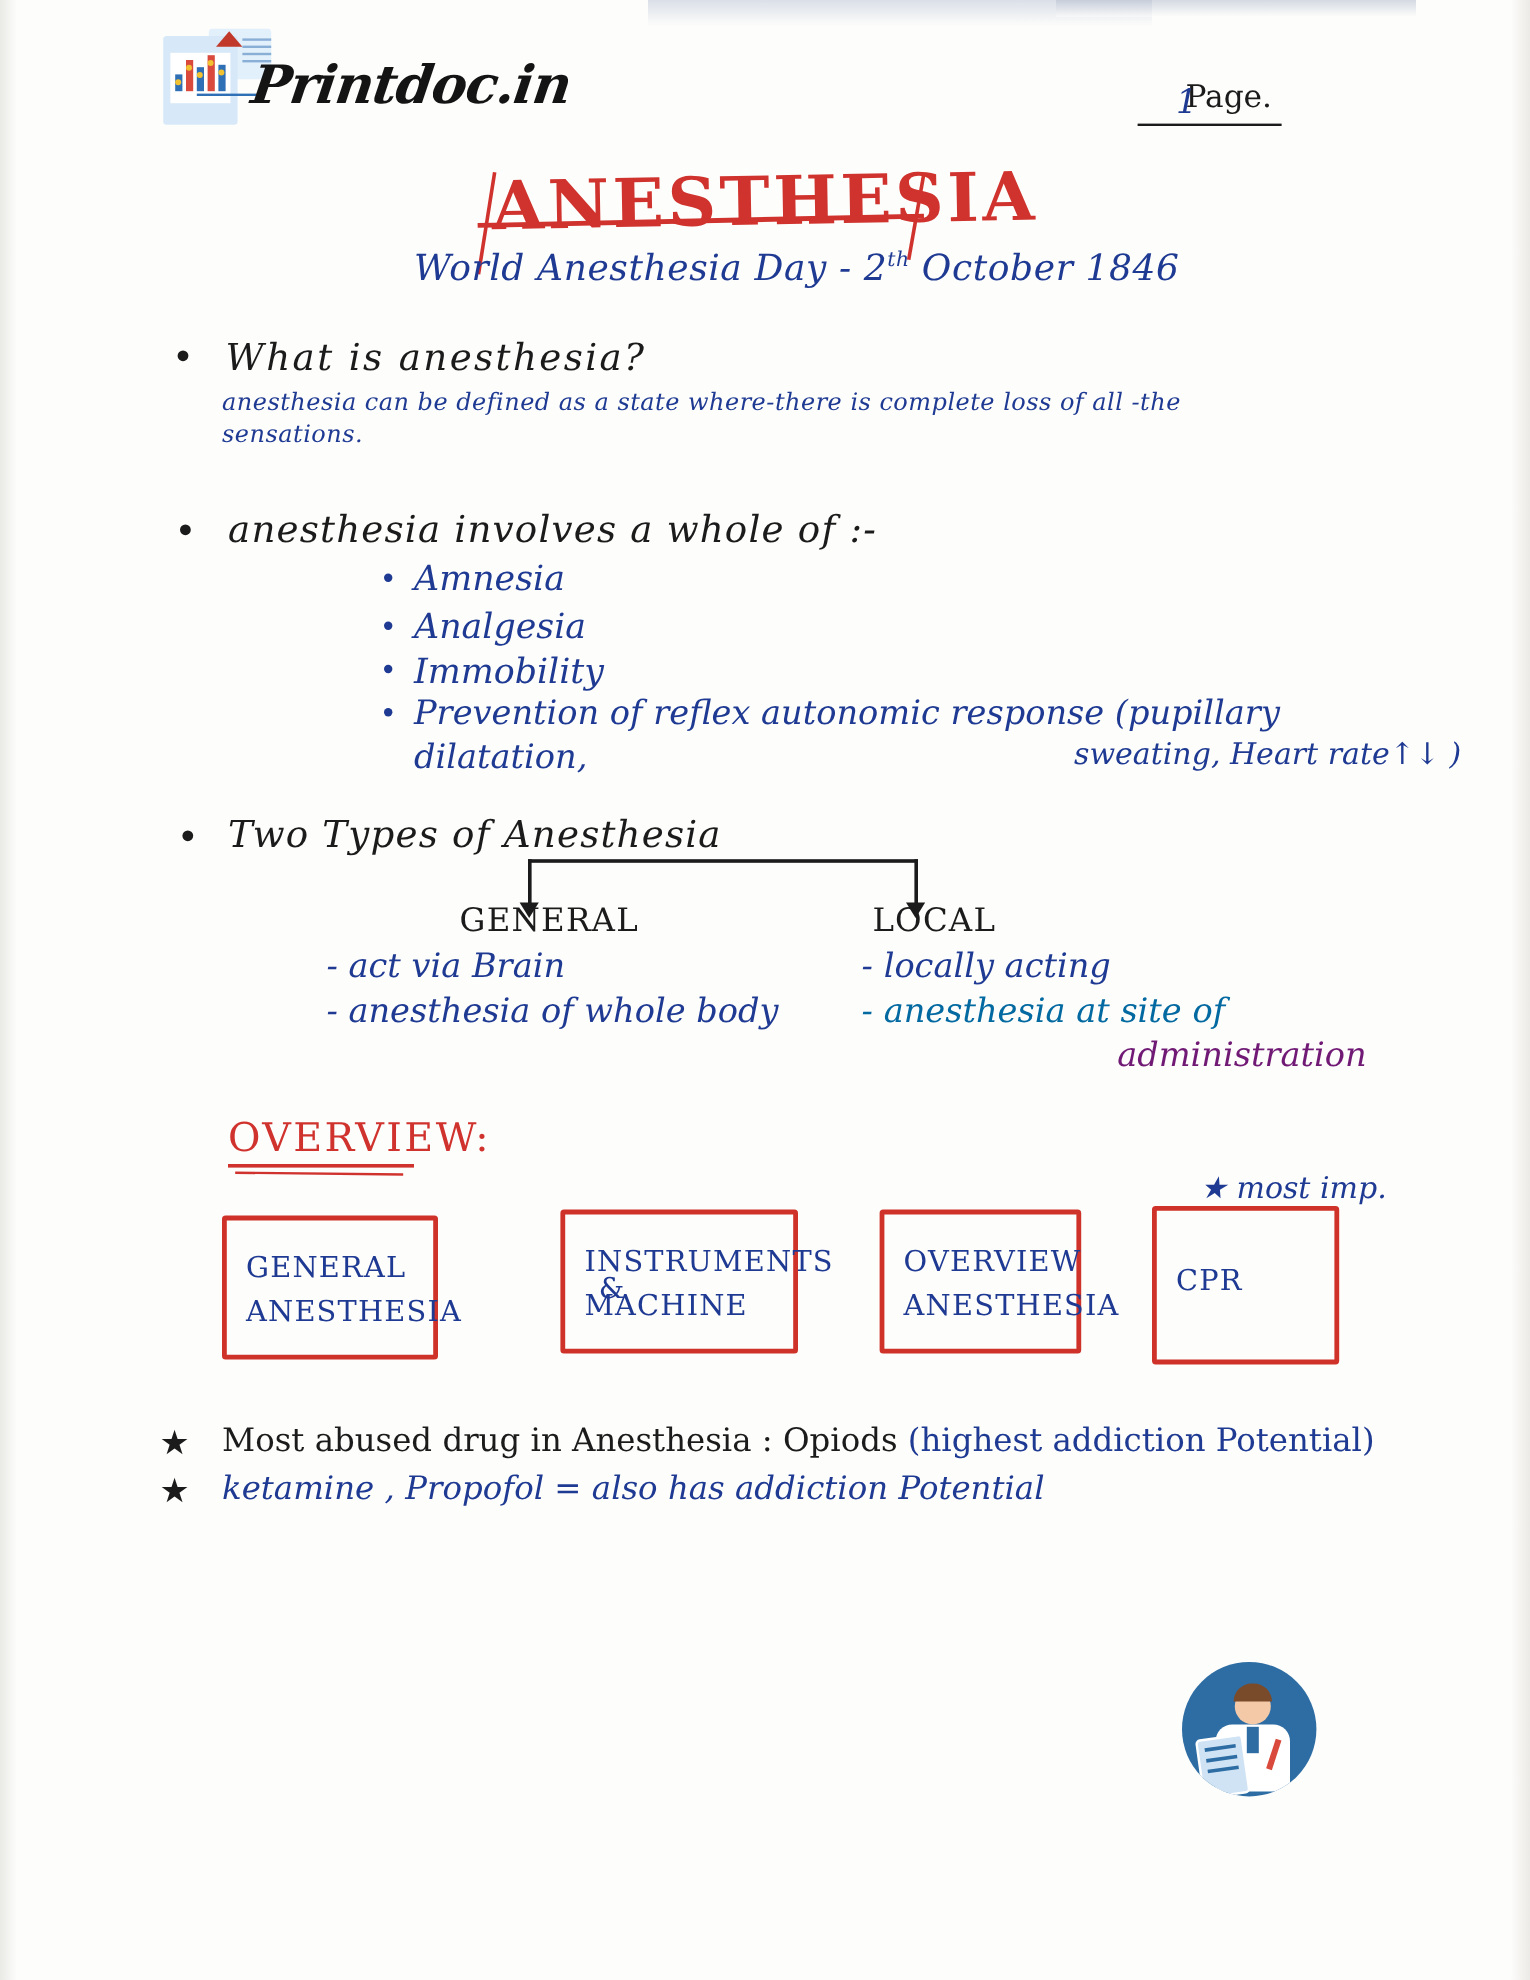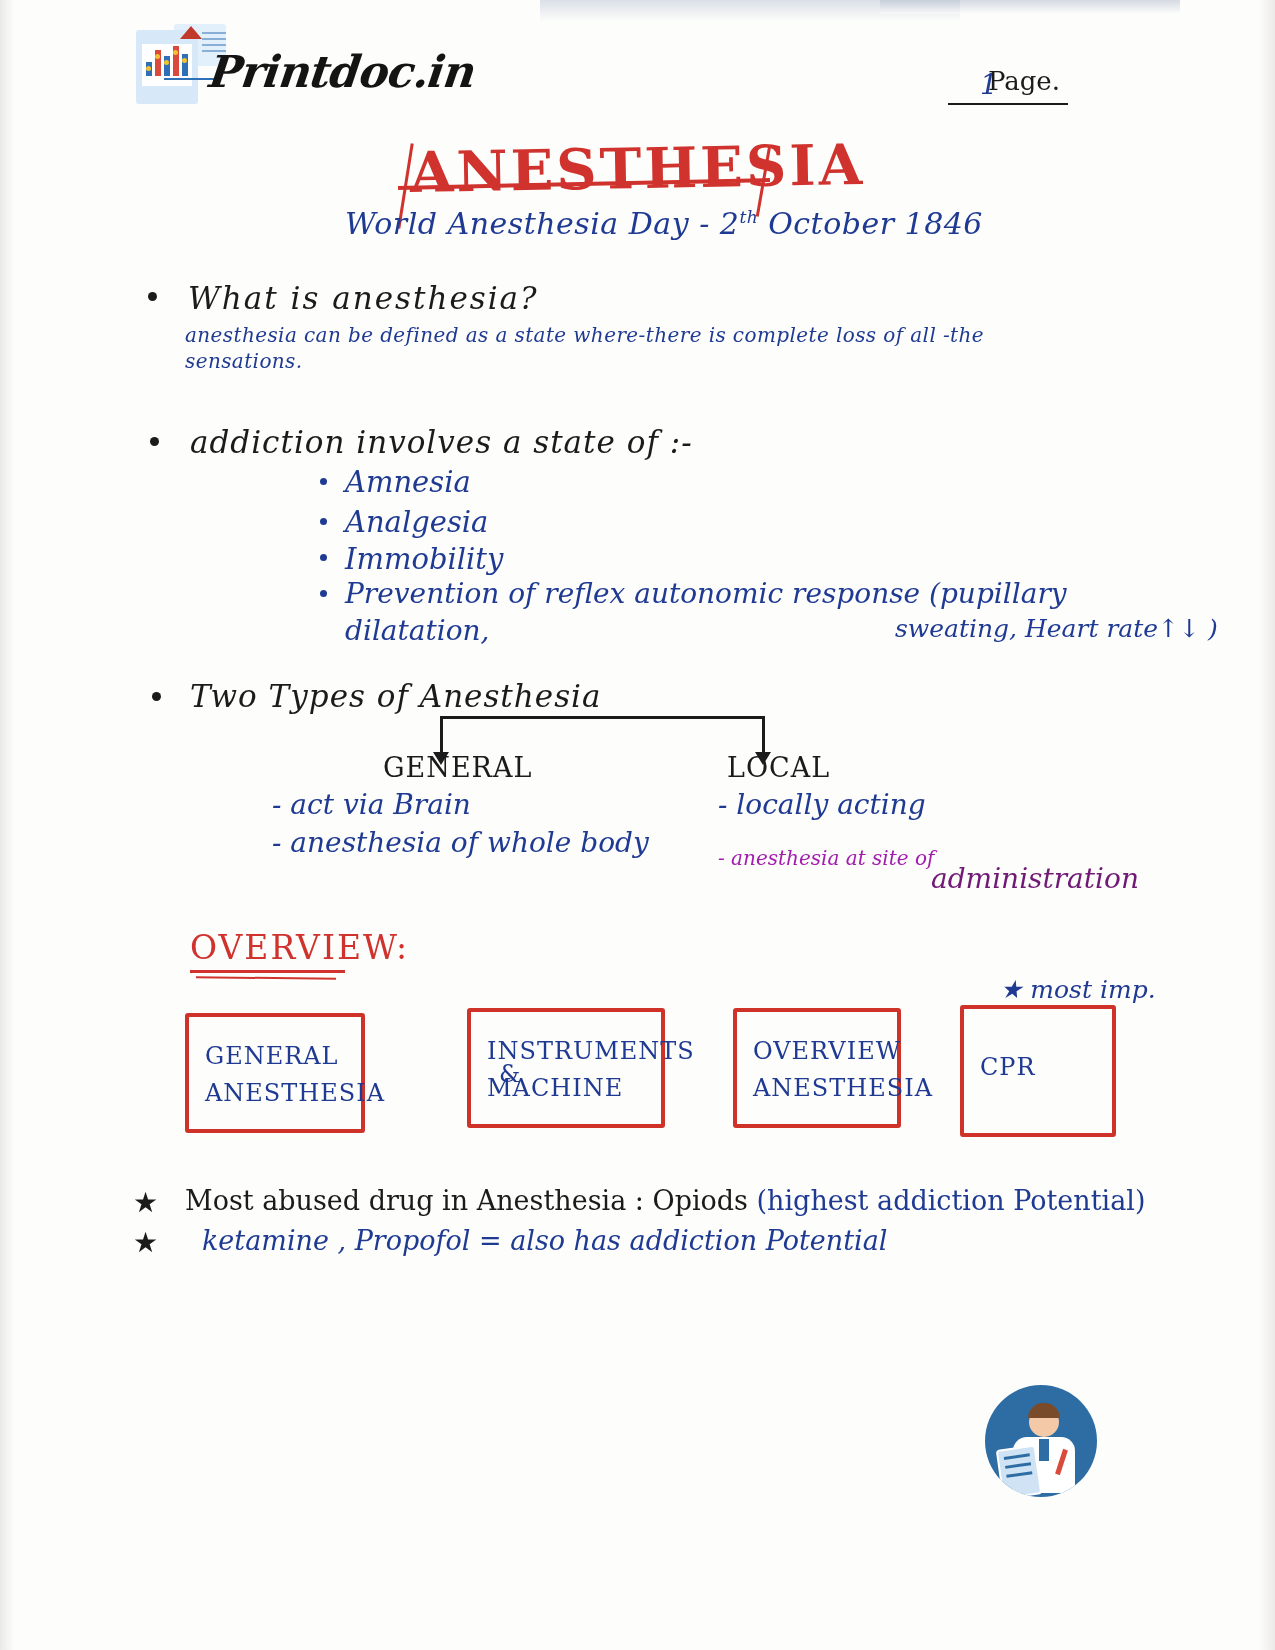--- a/index.html
+++ b/index.html
@@ -95,21 +95,21 @@
   .tree-l{position:absolute;left:440px;top:716px;width:3px;height:42px;background:#1b1b1b;}
   .tree-r{position:absolute;left:762px;top:716px;width:3px;height:42px;background:#1b1b1b;}
   .arrow-l{position:absolute;left:433px;top:752px;width:0;height:0;border-left:8px solid transparent;border-right:8px solid transparent;border-top:13px solid #1b1b1b;}
   .arrow-r{position:absolute;left:755px;top:752px;width:0;height:0;border-left:8px solid transparent;border-right:8px solid transparent;border-top:13px solid #1b1b1b;}
 
   .gen-label{position:absolute;left:383px;top:752px;font-family:"DejaVu Serif",serif;font-size:27px;color:#1b1b1b;letter-spacing:1px;}
   .loc-label{position:absolute;left:727px;top:752px;font-family:"DejaVu Serif",serif;font-size:27px;color:#1b1b1b;letter-spacing:1px;}
   .gen-1{position:absolute;left:272px;top:788px;font-family:"DejaVu Serif",serif;font-style:italic;font-size:28px;color:#1f3a93;}
   .gen-2{position:absolute;left:272px;top:826px;font-family:"DejaVu Serif",serif;font-style:italic;font-size:28px;color:#1f3a93;}
   .loc-1{position:absolute;left:718px;top:788px;font-family:"DejaVu Serif",serif;font-style:italic;font-size:28px;color:#1f3a93;}
-  .loc-2{position:absolute;left:718px;top:846px;font-family:"DejaVu Serif",serif;font-style:italic;font-size:20px;color:#a21caf;}
+  .loc-2{position:absolute;left:718px;top:826px;font-family:"DejaVu Serif",serif;font-style:italic;font-size:28px;color:#0369a1;}
   .loc-3{position:absolute;left:931px;top:862px;font-family:"DejaVu Serif",serif;font-style:italic;font-size:28px;color:#701a75;}
 
   
   .overview{position:absolute;left:190px;top:928px;font-family:"DejaVu Serif",serif;font-size:33px;color:#d0332e;letter-spacing:2px;}
   .overview-ul{position:absolute;left:190px;top:970px;width:155px;height:3px;background:#d0332e;}
   .overview-ul2{position:absolute;left:196px;top:977px;width:140px;height:2px;background:#d0332e;transform:rotate(.6deg);}
 
   .obox{
     position:absolute;border:4px solid #cf3228;border-radius:3px;background:transparent;
   }
@@ -126,21 +126,21 @@
   .b1x{left:185px;top:1013px;width:172px;height:112px;}
   .b2x{left:467px;top:1008px;width:172px;height:112px;padding-left:18px;}
   .b3x{left:733px;top:1008px;width:160px;height:112px;}
   .b4x{left:960px;top:1005px;width:148px;height:124px;}
 
   .amp{position:absolute;left:28px;top:48px;font-size:17px;color:#1f3a93;}
 
   .mostimp{position:absolute;left:1000px;top:975px;font-family:"DejaVu Serif",serif;font-style:italic;font-size:25px;color:#1f3a93;white-space:nowrap;}
 
   .note1{position:absolute;left:185px;top:1185px;font-family:"DejaVu Serif",serif;font-size:27px;color:#1b1b1b;white-space:nowrap;}
-  .note2{position:absolute;left:185px;top:1225px;font-family:"DejaVu Serif",serif;font-style:italic;font-size:27px;color:#1f3a93;white-space:nowrap;margin-left:17px;}
+  .note2{position:absolute;left:185px;top:1225px;font-family:"DejaVu Serif",serif;font-style:italic;font-size:27px;color:#1f3a93;white-space:nowrap;}
   .starn1{position:absolute;left:133px;top:1186px;font-size:28px;color:#1b1b1b;}
   .starn2{position:absolute;left:133px;top:1226px;font-size:28px;color:#1b1b1b;}
   .paren{color:#1f3a93;}
 
   
   .avatar{position:absolute;left:985px;top:1385px;width:112px;height:112px;border-radius:50%;background:#2e6da4;overflow:hidden;}
   .av-head{position:absolute;left:44px;top:22px;width:30px;height:30px;border-radius:50%;background:#f3c9a8;}
   .av-hair{position:absolute;left:43px;top:18px;width:32px;height:15px;border-radius:16px 16px 0 0;background:#7a4b2a;}
   .av-body{position:absolute;left:28px;top:52px;width:62px;height:56px;border-radius:14px 14px 0 0;background:#ffffff;}
   .av-tie{position:absolute;left:54px;top:54px;width:10px;height:22px;background:#2e6da4;}
@@ -196,21 +196,21 @@
 
   <div class="subtitle">
     <span>World Anesthesia Day - 2</span><span class="sup">th</span><span> October 1846</span>
   </div>
 
   <div class="bullet" style="left:148px;top:292px;"></div>
   <div class="blk q1">What is anesthesia?</div>
   <div class="blk q1b">anesthesia can be defined as a state where-there is complete loss of all -the sensations.</div>
 
   <div class="bullet" style="left:150px;top:437px;"></div>
-  <div class="blk q2">addiction involves a state of :-</div>
+  <div class="blk q2">anesthesia involves a whole of :-</div>
 
   <div class="bullet sm" style="left:320px;top:478px;"></div>
   <div class="blk sub1">Amnesia</div>
 
   <div class="bullet sm" style="left:320px;top:518px;"></div>
   <div class="blk sub2">Analgesia</div>
 
   <div class="bullet sm" style="left:320px;top:554px;"></div>
   <div class="blk sub3">Immobility</div>
 

